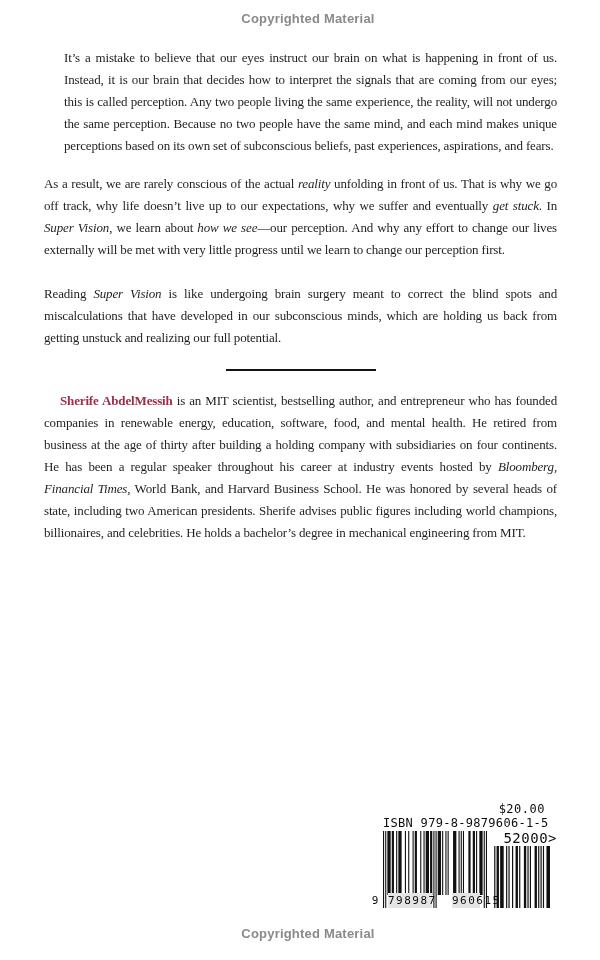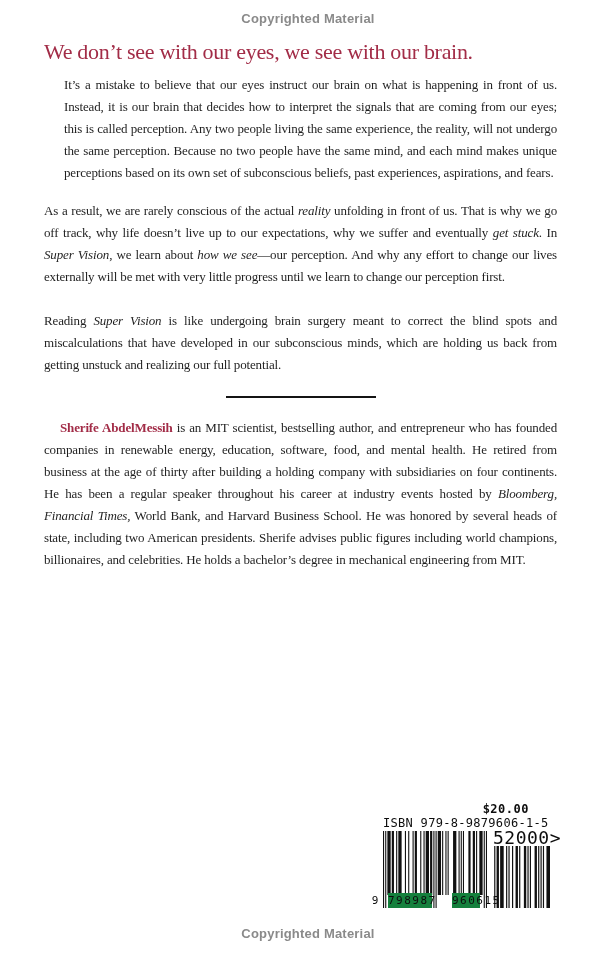--- a/index.html
+++ b/index.html
@@ -64,69 +64,67 @@
   
   .barcode{
     position:absolute;
     left:383px;top:803px;width:174px;
     font-family:"DejaVu Sans Mono", monospace;
     color:#0d0d0d;
   }
   .bc-price{
     text-align:right;
     font-size:12px;line-height:13px;
-    margin-right:28px;
+    margin-right:12px;
     letter-spacing:0.5px;
-    font-weight:bold;
   }
   .bc-isbn{
     text-align:right;
     font-size:12px;line-height:14px;
     margin-right:12px;
     letter-spacing:0.3px;
     white-space:nowrap;
   }
   .bc-row{display:flex;align-items:flex-start;margin-top:1px;}
   .bc-main{
     position:relative;
     width:104px;height:77px;
   }
   .bc-main svg{display:block;width:104px;height:77px;}
   .bc-digits{
     position:absolute;
     top:62px;height:15px;
-    background:#15803d;
+    background:#e5e5e5;
     font-size:11px;line-height:15px;
     text-align:center;
     letter-spacing:1.5px;
   }
   .bc-digit-first{left:-13px;width:10px;letter-spacing:0;background:transparent;}
   .bc-digit-g1{left:5px;width:44px;}
   .bc-digit-g2{left:69px;width:28px;}
   .bc-right{
     width:64px;margin-left:6px;
     display:flex;flex-direction:column;
   }
   .bc-supp-num{
     text-align:right;
-    font-size:18px;line-height:14px;
+    font-size:14px;line-height:14px;
     letter-spacing:0.5px;
   }
   .bc-supp{margin-top:1px;}
   .bc-supp svg{display:block;width:57px;height:62px;}
 </style>
 </head>
 <body>
 
 <div class="page">
 
   <div class="banner banner-top">Copyrighted Material</div>
 
   <div class="content">
-    <h1 class="headline">We don’t see with our eyes, we see with our brain.</h1>
 
     <p class="body-par par-1"><span>It’s a mistake to believe that our eyes instruct our brain on what is happening in front of us. Instead, it is our brain that decides how to interpret the signals that are coming from our eyes; this is called perception. Any two people living the same experience, the reality, will not undergo the same perception. Because no two people have the same mind, and each mind makes unique perceptions based on its own set of subconscious beliefs, past experiences, aspirations, and fears.</span></p>
     <p class="body-par par-2"><span>As a result, we are rarely conscious of the actual </span><span class="seg-italic">reality</span><span> unfolding in front of us. That is why we go off track, why life doesn’t live up to our expectations, why we suffer and eventually </span><span class="seg-italic">get stuck</span><span>. In </span><span class="seg-italic">Super Vision</span><span>, we learn about </span><span class="seg-italic">how we see</span><span>—our perception. And why any effort to change our lives externally will be met with very little progress until we learn to change our perception first.</span></p>
     <p class="body-par par-3"><span>Reading </span><span class="seg-italic">Super Vision</span><span> is like undergoing brain surgery meant to correct the blind spots and miscalculations that have developed in our subconscious minds, which are holding us back from getting unstuck and realizing our full potential.</span></p>
 
     <hr class="divider">
 
     <p class="body-par bio"><span class="seg-bold-accent">Sherife AbdelMessih</span><span> is an MIT scientist, bestselling author, and entrepreneur who has founded companies in renewable energy, education, software, food, and mental health. He retired from business at the age of thirty after building a holding company with subsidiaries on four continents. He has been a regular speaker throughout his career at industry events hosted by </span><span class="seg-italic">Bloomberg, Financial Times,</span><span> World Bank, and Harvard Business School. He was honored by several heads of state, including two American presidents. Sherife advises public figures including world champions, billionaires, and celebrities. He holds a bachelor’s degree in mechanical engineering from MIT.</span></p>
   </div>
 

